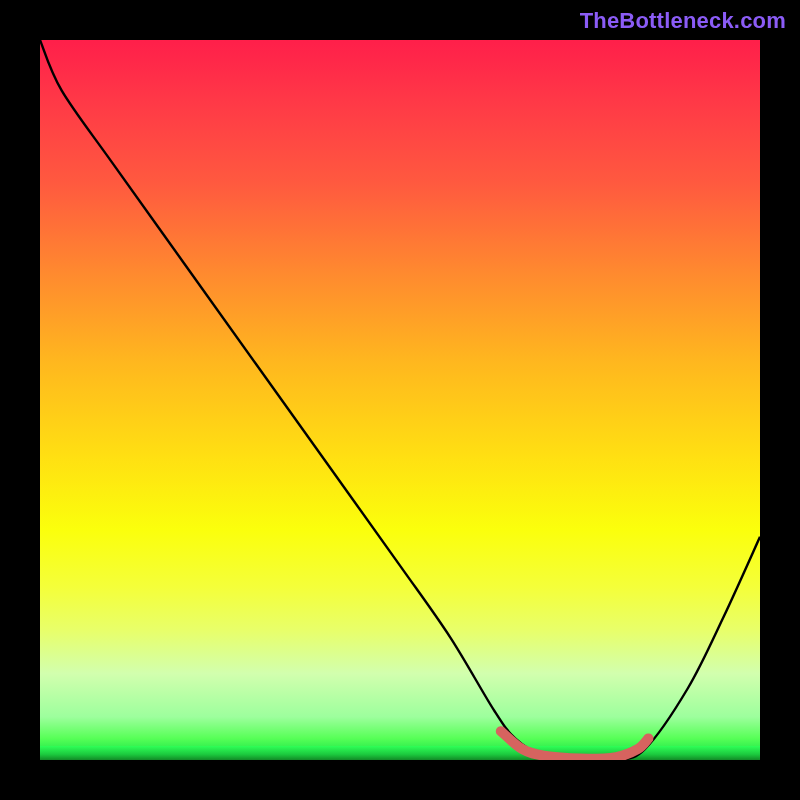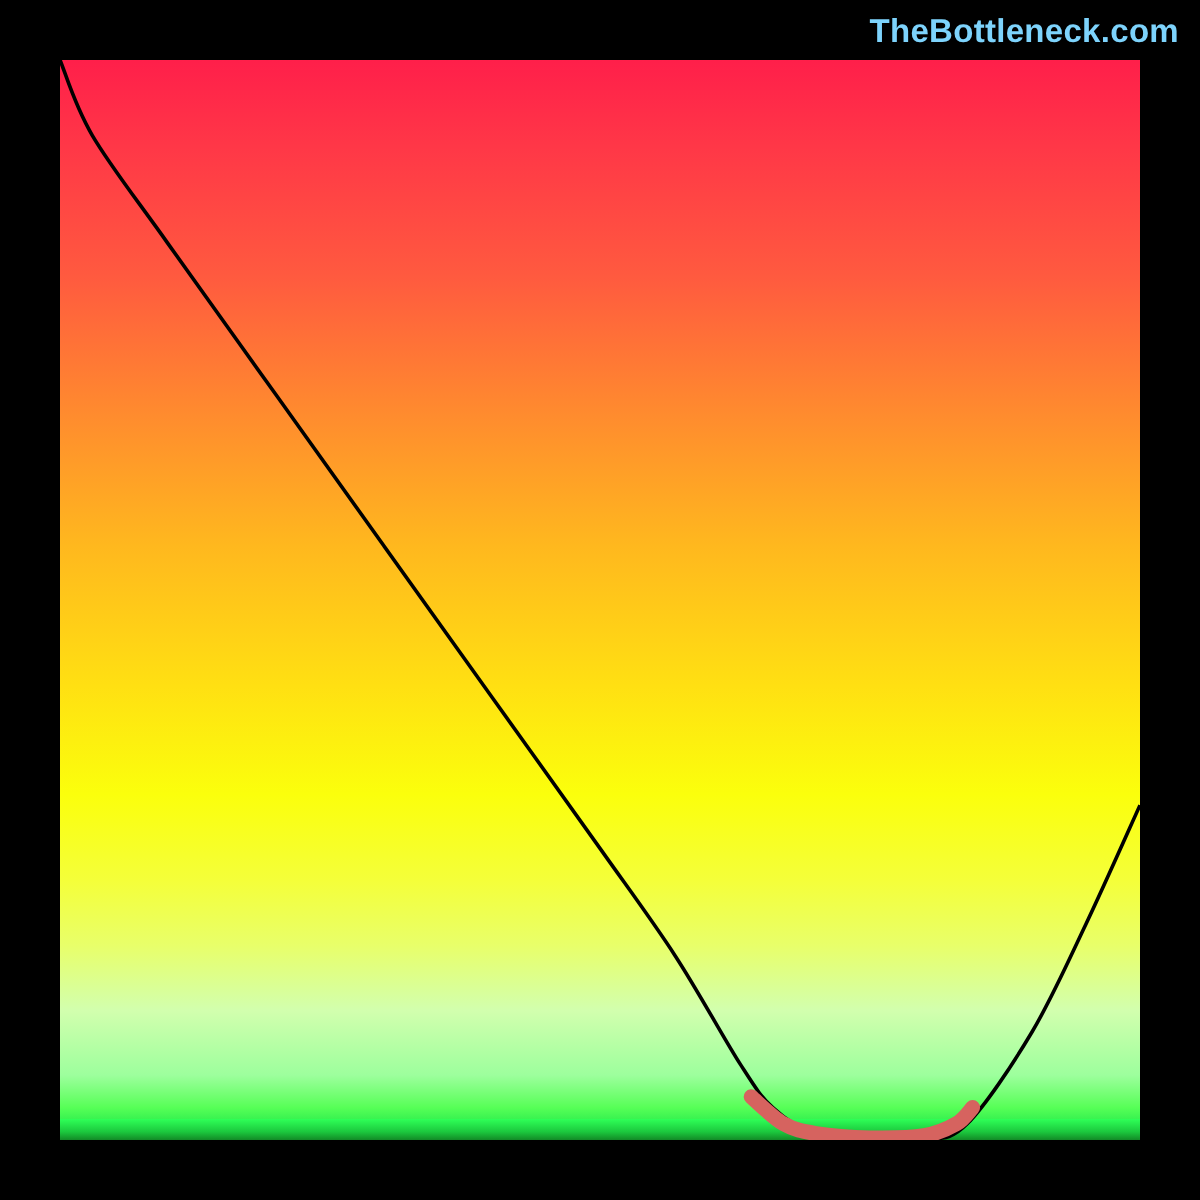--- a/index.html
+++ b/index.html
@@ -56,21 +56,21 @@
     width: 100%;
     height: 100%;
   }
   .watermark {
     position: absolute;
     top: 8px;
     right: 14px;
     font-family: Arial, Helvetica, sans-serif;
     font-size: 22px;
     font-weight: 600;
-    color: #7dd3fc;
+    color: #8b5cf6;
     letter-spacing: 0.2px;
     user-select: none;
   }
 </style>
 </head>
 <body>
 
 <div class="container">
 
   <div class="watermark">TheBottleneck.com</div>

